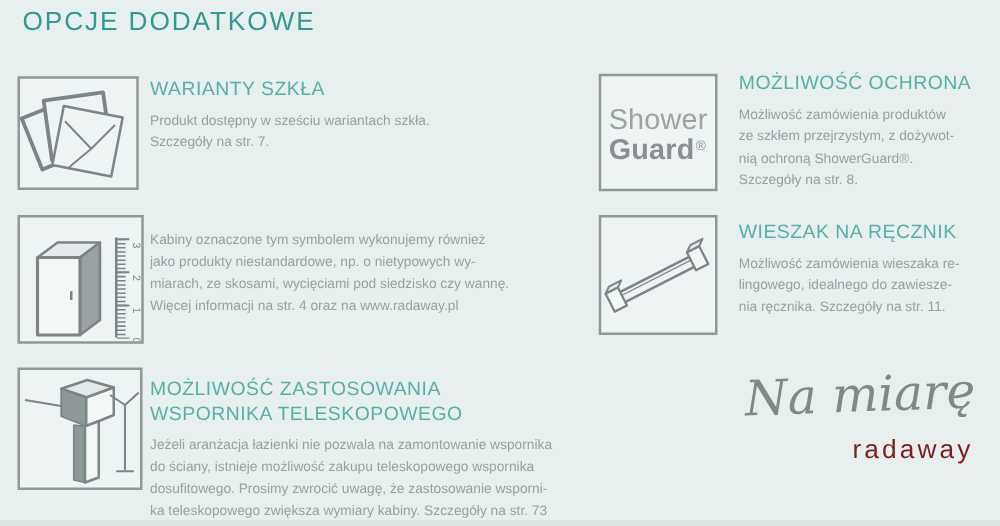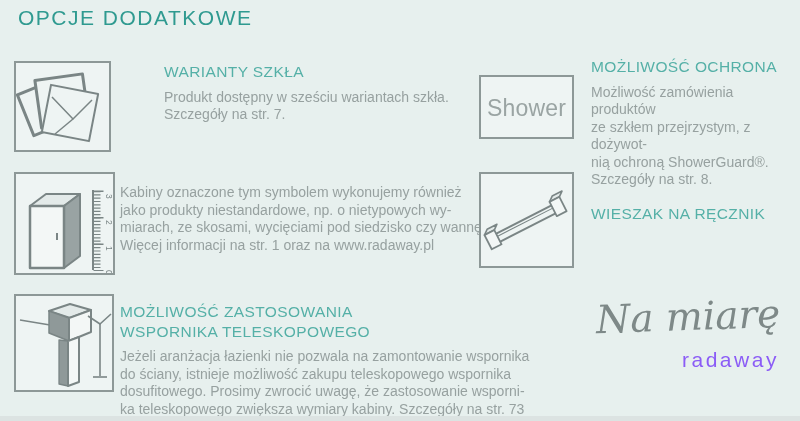--- a/index.html
+++ b/index.html
@@ -24,39 +24,39 @@
     position: absolute;
     border: 2px solid #8d9897;
     background: #eef4f3;
     display: flex;
     align-items: center;
     justify-content: center;
   }
   #icon-box-1 { left: 14px;  top: 61px;  width: 97px;  height: 91px; }
   #icon-box-2 { left: 14px;  top: 172px; width: 101px; height: 103px; }
   #icon-box-3 { left: 14px;  top: 294px; width: 100px; height: 98px; }
-  #icon-box-4 { left: 479px; top: 75px;  width: 95px;  height: 64px; }
+  #icon-box-4 { left: 479px; top: 59px;  width: 95px;  height: 94px; }
   #icon-box-5 { left: 479px; top: 172px; width: 95px;  height: 96px; }
   .text-block { position: absolute; }
-  #text-1 { left: 120px; top: 62px;  width: 350px; margin-left: 44px; }
+  #text-1 { left: 120px; top: 62px;  width: 350px; }
   #text-2 { left: 120px; top: 177px; width: 370px; }
   #text-3 { left: 120px; top: 302px; width: 478px; }
   #text-4 { left: 591px; top: 57px;  width: 210px; }
-  #text-5 { left: 591px; top: 176px; width: 210px; margin-top: 28px; }
+  #text-5 { left: 591px; top: 176px; width: 210px; }
   .section-heading {
     font-size: 15.5px;
     line-height: 19.5px;
     letter-spacing: 0.4px;
     color: #55b0a7;
     font-weight: 400;
     white-space: pre-line;
   }
   .section-body {
     margin-top: 7px;
-    font-size: 14px;
+    font-size: 11px;
     line-height: 17.5px;
     color: #97a1a0;
     white-space: pre-line;
   }
   
   .sg-logo { text-align: left; line-height: 22px; padding-top: 2px; }
   .sg-line1 { font-size: 23px; color: #9aa4a3; font-weight: 400; letter-spacing: 0.2px; }
   .sg-line2 { font-size: 23px; color: #879191; font-weight: 700; letter-spacing: 0.2px; }
   .sg-r { font-size: 11px; font-weight: 400; color: #879191; vertical-align: 7px; margin-left: 1px; }
   
@@ -69,21 +69,21 @@
     font-size: 39px;
     color: #7e8988;
     transform: rotate(-2deg);
     white-space: nowrap;
   }
   .brand-name {
     position: absolute;
     left: 682px; top: 348px;
     font-size: 21px;
     letter-spacing: 2.5px;
-    color: #8b5cf6;
+    color: #7f1d1d;
     font-weight: 400;
   }
   .footer-bar {
     position: absolute;
     left: 0; top: 416px;
     width: 800px; height: 5px;
     background: #dce3e2;
   }
   svg { display: block; }
 </style>
@@ -131,21 +131,21 @@
         <text x="90" y="46" transform="rotate(90 90 46)">2</text>
         <text x="90" y="72" transform="rotate(90 90 72)">1</text>
         <text x="90" y="96" transform="rotate(90 90 96)">0</text>
       </g>
     </svg>
   </div>
   <div class="text-block" id="text-2">
     <div class="section-body">Kabiny oznaczone tym symbolem wykonujemy również
 jako produkty niestandardowe, np. o nietypowych wy-
 miarach, ze skosami, wycięciami pod siedzisko czy wannę.
-Więcej informacji na str. 1 oraz na www.radaway.pl</div>
+Więcej informacji na str. 4 oraz na www.radaway.pl</div>
   </div>
 
   <div class="icon-box" id="icon-box-3">
     <svg width="96" height="94" viewBox="0 0 96 94">
       <g stroke="#7a8585" stroke-linejoin="round">
         <line x1="4" y1="24" x2="34" y2="29" stroke-width="1.6"></line>
         <polygon points="33,15 54,8 75,14 54,22" fill="#e3eae9" stroke-width="2"></polygon>
         <polygon points="33,15 33,37 53,45 53,22" fill="#8f9999" stroke-width="1.5"></polygon>
         <polygon points="53,22 75,14 75,36 53,45" fill="#f3f7f6" stroke-width="2"></polygon>
         <polygon points="43,44 43,88 52,90 52,45" fill="#8f9999" stroke-width="1.3"></polygon>
@@ -163,20 +163,21 @@
 WSPORNIKA TELESKOPOWEGO</div>
     <div class="section-body">Jeżeli aranżacja łazienki nie pozwala na zamontowanie wspornika
 do ściany, istnieje możliwość zakupu teleskopowego wspornika
 dosufitowego. Prosimy zwrocić uwagę, że zastosowanie wsporni-
 ka teleskopowego zwiększa wymiary kabiny. Szczegóły na str. 73</div>
   </div>
 
   <div class="icon-box" id="icon-box-4">
     <div class="sg-logo">
       <div class="sg-line1">Shower</div>
+      <div class="sg-line2"><span>Guard</span><span class="sg-r">®</span></div>
     </div>
   </div>
   <div class="text-block" id="text-4">
     <div class="section-heading">MOŻLIWOŚĆ OCHRONA</div>
     <div class="section-body">Możliwość zamówienia produktów
 ze szkłem przejrzystym, z dożywot-
 nią ochroną ShowerGuard®.
 Szczegóły na str. 8.</div>
   </div>
 
@@ -187,20 +188,23 @@
         <line x1="12" y1="48" x2="80" y2="48" stroke-width="1"></line>
         <polygon points="3,41 8,37 19,37 14,41" fill="#e3eae9" stroke-width="1.6"></polygon>
         <rect x="3" y="41" width="11" height="16" fill="#f3f7f6" stroke-width="1.8"></rect>
         <polygon points="76,41 81,37 92,37 87,41" fill="#e3eae9" stroke-width="1.6"></polygon>
         <rect x="76" y="41" width="11" height="16" fill="#f3f7f6" stroke-width="1.8"></rect>
       </g>
     </svg>
   </div>
   <div class="text-block" id="text-5">
     <div class="section-heading">WIESZAK NA RĘCZNIK</div>
+    <div class="section-body">Możliwość zamówienia wieszaka re-
+lingowego, idealnego do zawiesze-
+nia ręcznika. Szczegóły na str. 11.</div>
   </div>
 
   <div class="brand-script">Na miarę</div>
   <div class="brand-name">radaway</div>
 
   <div class="footer-bar"></div>
 
 </div>
 
 </body></html>

